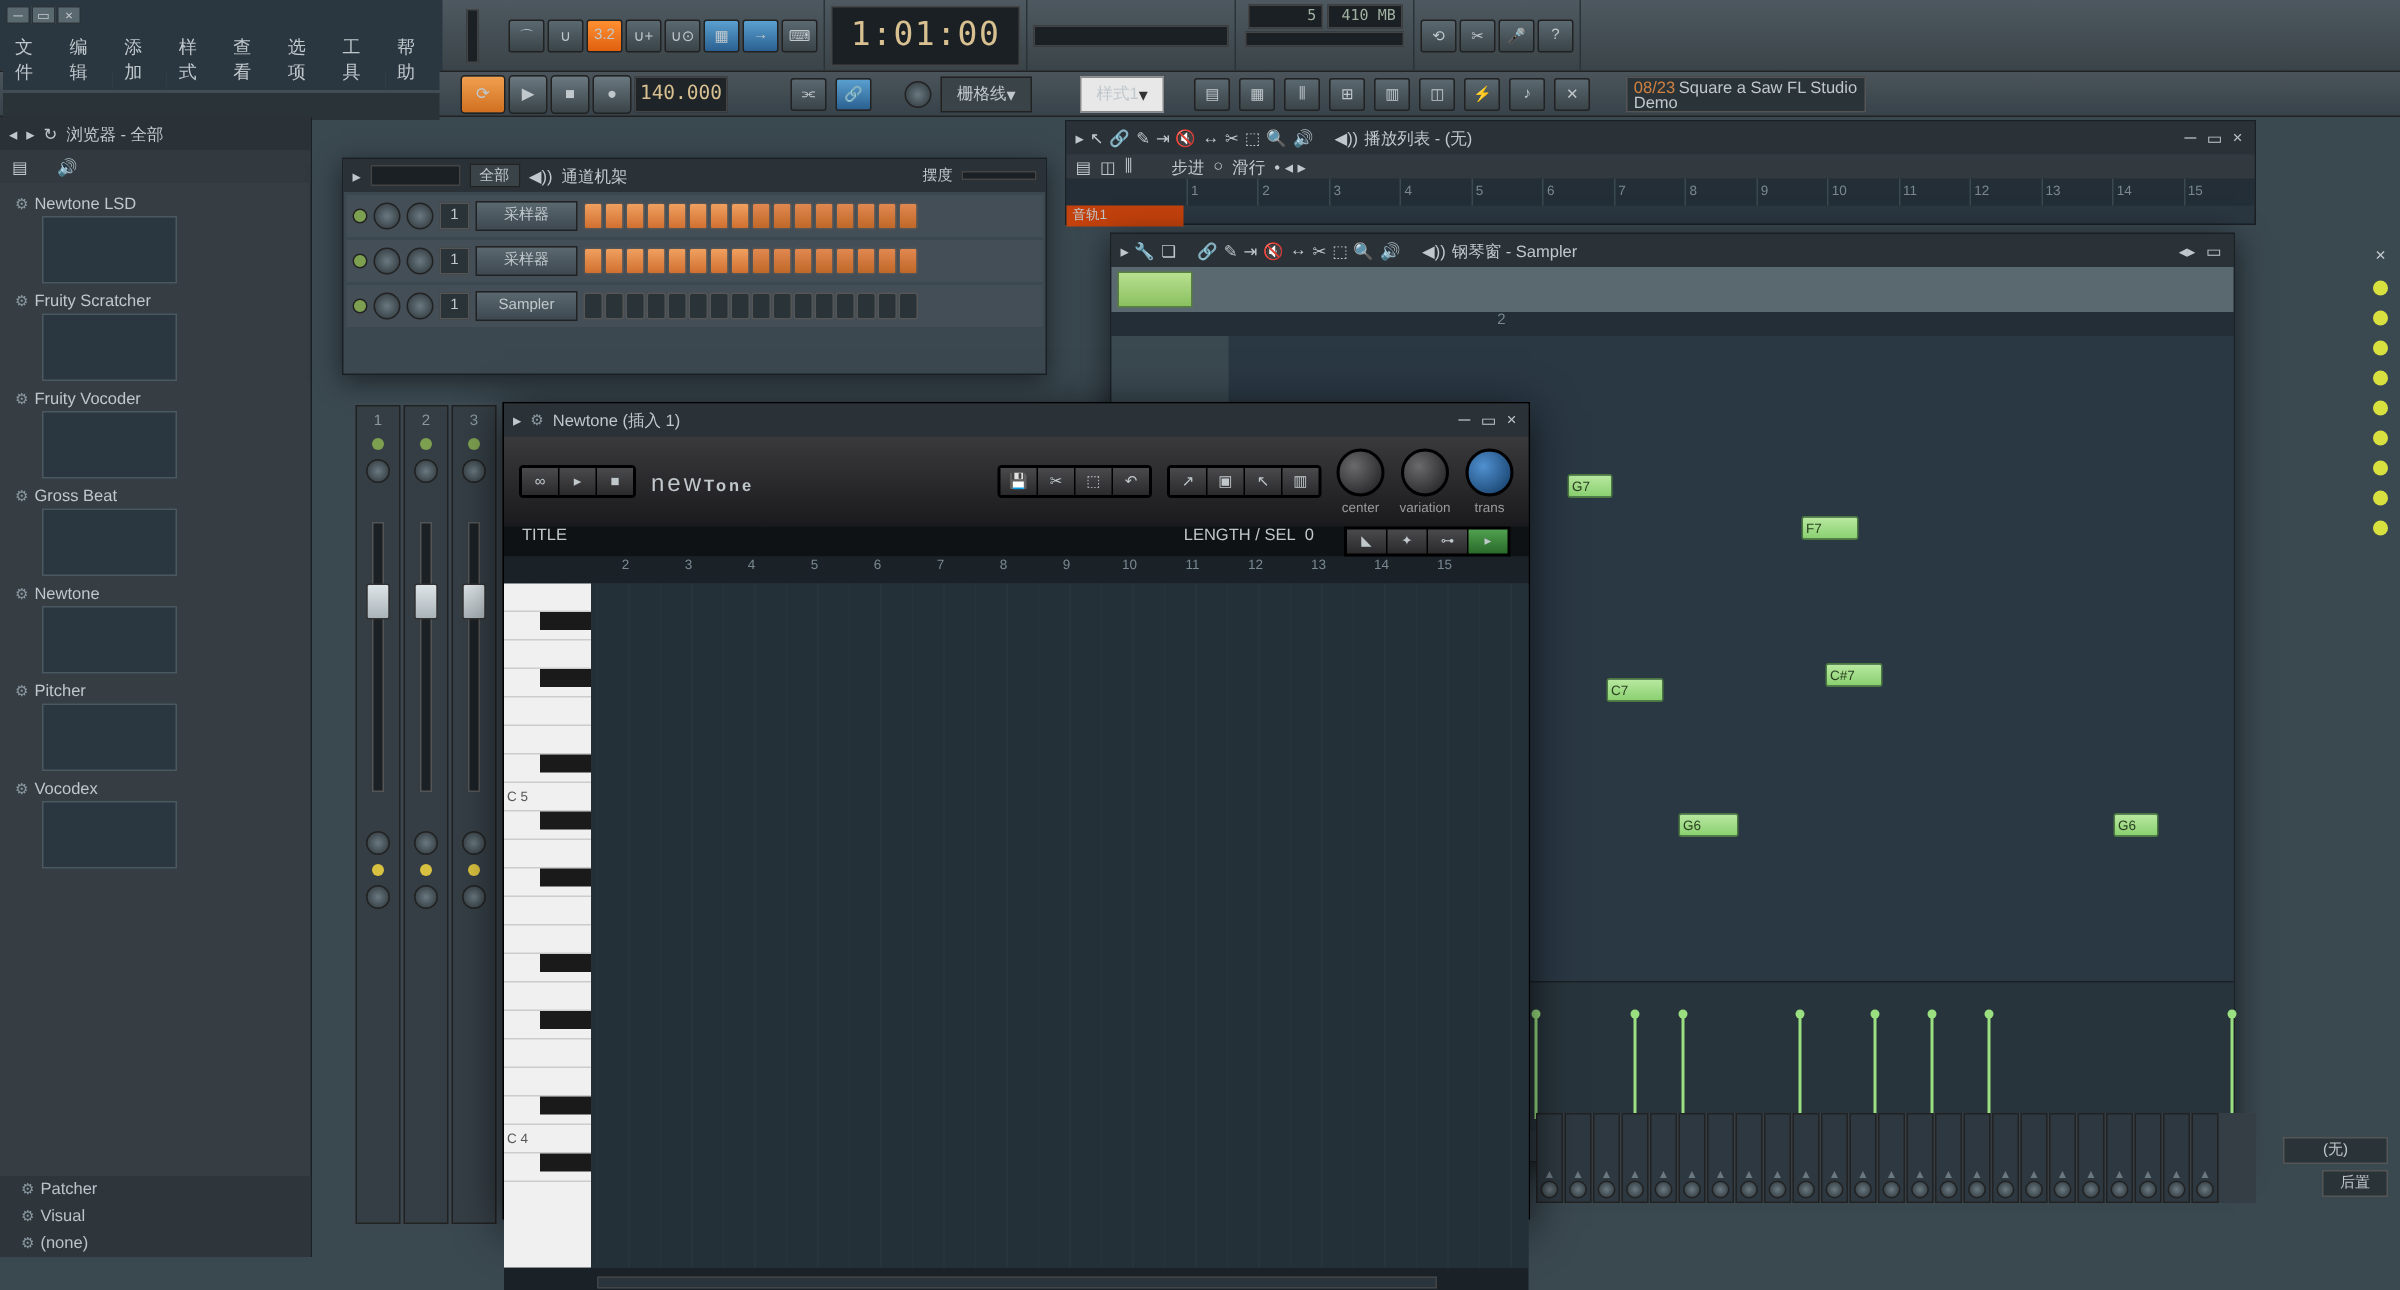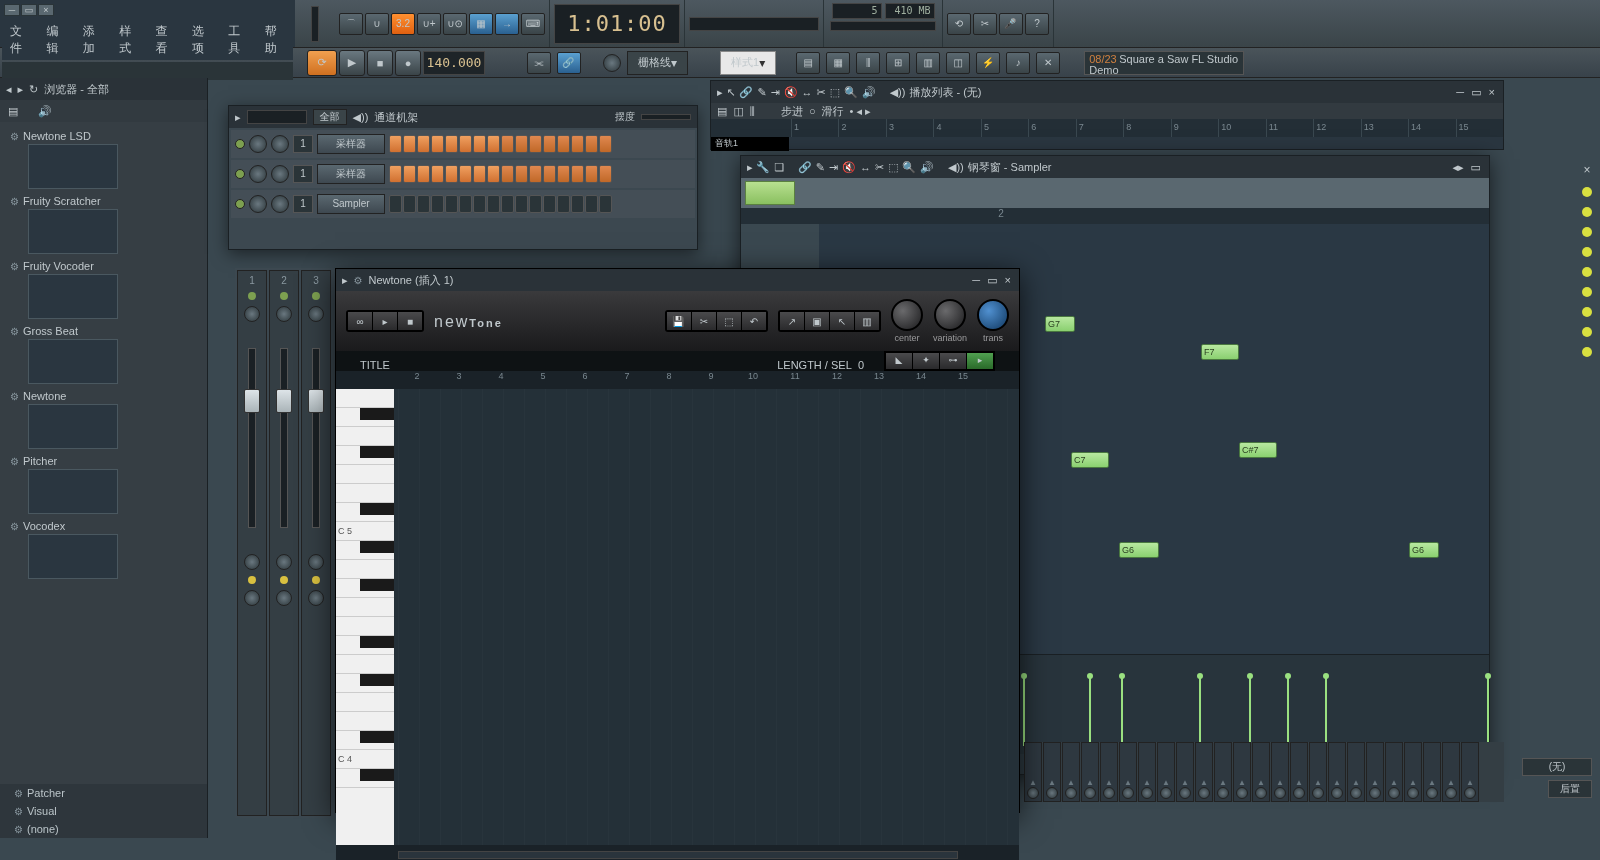--- a/index.html
+++ b/index.html
@@ -71,21 +71,21 @@
 .nt-logo{font-size:18px;font-weight:bold;letter-spacing:2px;color:#d0d0d0}
 .nt-logo .thin{font-weight:300;font-size:16px}
 .nt-knob-group{display:flex;gap:10px;margin-left:auto}
 .nt-knob{display:flex;flex-direction:column;align-items:center;gap:2px}
 .nt-knob-dial{width:32px;height:32px;background:radial-gradient(circle at 35% 35%,#6a6a6c,#1a1a1c);border-radius:50%;border:2px solid #000;position:relative}
 .nt-knob-dial.blue{background:radial-gradient(circle at 35% 35%,#5090d0,#103860)}
 .nt-knob-label{font-size:9px;color:#9a9a9c}
 .nt-tabs{display:flex;gap:1px;background:#000;padding:2px}
 .nt-tab{width:26px;height:16px;background:linear-gradient(#4a4a4c,#2a2a2c);font-size:9px;text-align:center;line-height:14px}
 .nt-tab.active{background:linear-gradient(#50a050,#2a6a2a)}
-.nt-info{height:20px;background:#0e1214;display:flex;align-items:flex-end;padding:0 24px;font-size:9px;color:#5a6268}
+.nt-info{height:20px;background:#0e1214;display:flex;align-items:flex-start;padding:0 12px;font-size:9px;color:#5a6268}
 .nt-info .r{margin-left:auto}
 .nt-ruler{height:18px;background:#1a2228;display:flex;padding-left:60px}
 .nt-ruler span{width:42px;font-size:9px;color:#7a8890;text-align:center}
 .nt-grid{height:456px;background:repeating-linear-gradient(90deg,#243038 0,#243038 20px,#28343c 20px,#28343c 21px),repeating-linear-gradient(0deg,#243038 0,#243038 18px,#1e2a30 18px,#1e2a30 19px);position:relative}
 .nt-piano{position:absolute;left:0;top:0;width:58px;height:100%;background:#f0f0f0}
 .nt-key{height:19px;border-bottom:1px solid #ccc;position:relative;font-size:9px;color:#555;padding-left:2px;line-height:18px}
 .nt-key.black::after{content:"";position:absolute;right:0;top:0;width:34px;height:12px;background:#1a1a1a}
 .win-ctrl{display:flex;gap:3px;font-size:11px}
 .win-ctrl span{cursor:pointer;padding:0 2px}
 .speaker-icon::before{content:"🔊";font-size:11px}
@@ -422,21 +422,21 @@
       <div class="pl-tick">8</div>
       <div class="pl-tick">9</div>
       <div class="pl-tick">10</div>
       <div class="pl-tick">11</div>
       <div class="pl-tick">12</div>
       <div class="pl-tick">13</div>
       <div class="pl-tick">14</div>
       <div class="pl-tick">15</div>
     </div>
   <div style="display:flex;height:14px">
-    <div style="width:78px;background:#000000;font-size:9px;padding-left:4px;line-height:12px">音轨1</div>
+    <div style="width:78px;background:#c2410c;font-size:9px;padding-left:4px;line-height:12px">音轨1</div>
   </div>
 </div>
 
 <div class="piano-roll">
   <div class="pr-toolbar">
     <span>▸</span>
     <span>🔧</span>
     <span>❏</span>
     <span style="margin-left:10px">🔗</span>
     <span>✎</span>
@@ -458,21 +458,21 @@
     <div class="pr-clip-green"></div>
   </div>
   <div class="pr-timeline">
       <span style="width:360px;text-align:center;font-size:10px;color:#7a8890">2</span>
     </div>
   <div class="pr-grid" id="pr-grid">
     <div class="pr-keys"></div>
   <div class="note" style="left: 304px; top: 92px; width: 30px;">G7</div>
       <div class="note" style="left: 460px; top: 120px; width: 38px;">F7</div>
       <div class="note" style="left: 330px; top: 228px; width: 38px;">C7</div>
-      <div class="note" style="left: 498px; top: 218px; width: 38px;">C#7</div>
+      <div class="note" style="left: 476px; top: 218px; width: 38px;">C#7</div>
       <div class="note" style="left: 378px; top: 318px; width: 40px;">G6</div>
       <div class="note" style="left: 668px; top: 318px; width: 30px;">G6</div>
     </div>
   <div class="pr-velocity" id="pr-velocity">
       <div class="vel-bar" style="left: 160px; height: 70px;"></div>
       <div class="vel-bar" style="left: 173px; height: 70px;"></div>
       <div class="vel-bar" style="left: 246px; height: 70px;"></div>
       <div class="vel-bar" style="left: 282px; height: 70px;"></div>
       <div class="vel-bar" style="left: 348px; height: 70px;"></div>
       <div class="vel-bar" style="left: 380px; height: 70px;"></div>

